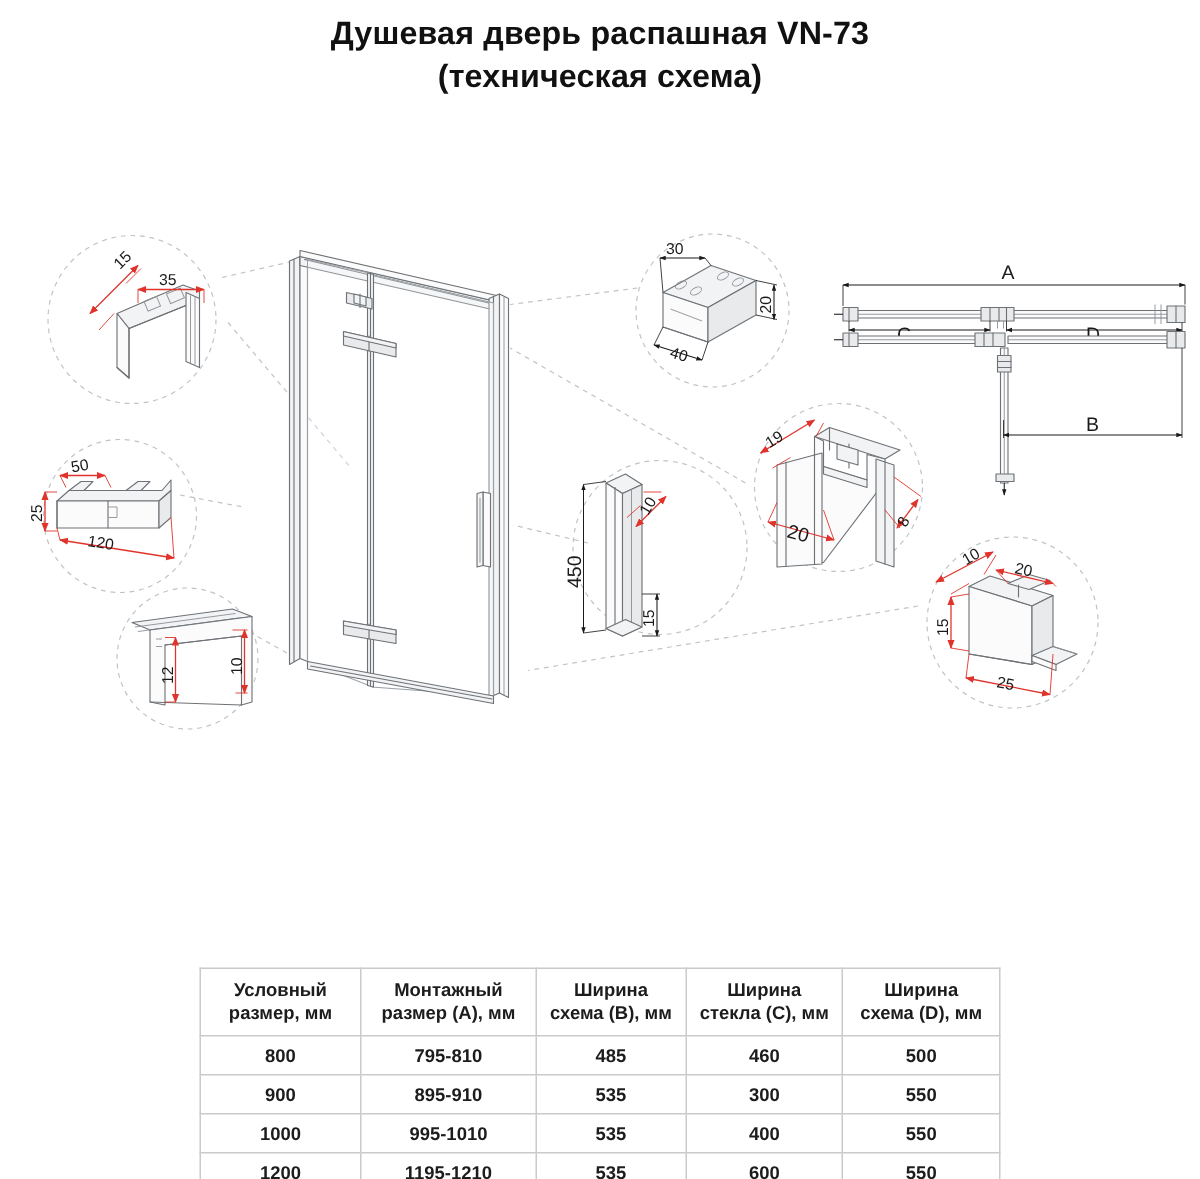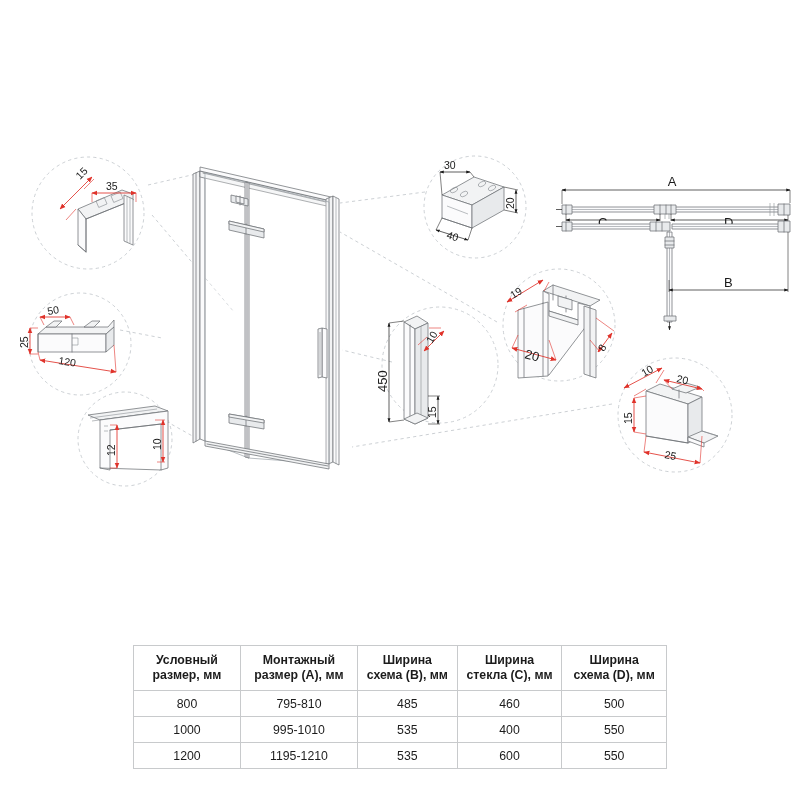--- a/index.html
+++ b/index.html
@@ -40,36 +40,40 @@
   .dtxt-lg{font-family:"Liberation Sans","DejaVu Sans",sans-serif;font-size:13px;fill:#1a1a1a;}
 
   
   #spec-table{
     position:absolute;left:133px;top:645px;width:534px;
     border-collapse:collapse;
   }
   #spec-table th,#spec-table td{
     border:1px solid #c8cacc;
     text-align:center;vertical-align:middle;
-    font-size:12.3px;color:#1c1c1c;font-weight:400;
+    font-size:12.3px;color:#1c1c1c;font-weight:700;
     padding:0;
   }
   #spec-table th{height:40px;line-height:15px;padding:2px 4px;font-weight:700;}
   #spec-table td{height:25px;}
   #spec-table thead tr th:first-child,#spec-table tbody tr td:first-child{width:106px;}
   #spec-table thead tr th:nth-child(2),#spec-table tbody tr td:nth-child(2){width:116px;}
   #spec-table thead tr th:nth-child(3),#spec-table tbody tr td:nth-child(3){width:100px;}
   #spec-table thead tr th:nth-child(4),#spec-table tbody tr td:nth-child(4){width:106px;}
   #spec-table thead tr th:nth-child(5),#spec-table tbody tr td:nth-child(5){width:106px;}
 </style>
 </head>
 <body>
 
 <div id="stage">
 
+  <div class="title-block">
+    <div class="title-line">Душевая дверь распашная VN-73</div>
+    <div class="title-line">(техническая схема)</div>
+  </div>
 
   <svg id="drawing" viewBox="0 0 800 786">
     <defs>
       <marker id="ah" viewBox="0 0 10 10" refX="9" refY="5" markerWidth="7" markerHeight="7" orient="auto-start-reverse">
         <path d="M0,1 L10,5 L0,9 z" class="ar"></path>
       </marker>
       <marker id="ahk" viewBox="0 0 10 10" refX="9" refY="5" markerWidth="6" markerHeight="6" orient="auto-start-reverse">
         <path d="M0,1.5 L10,5 L0,8.5 z" class="ark"></path>
       </marker>
     </defs>
@@ -492,20 +496,27 @@
     </thead>
     <tbody>
       <tr>
         <td>800</td>
         <td>795-810</td>
         <td>485</td>
         <td>460</td>
         <td>500</td>
       </tr>
       <tr>
+        <td>900</td>
+        <td>895-910</td>
+        <td>535</td>
+        <td>300</td>
+        <td>550</td>
+      </tr>
+      <tr>
         <td>1000</td>
         <td>995-1010</td>
         <td>535</td>
         <td>400</td>
         <td>550</td>
       </tr>
       <tr>
         <td>1200</td>
         <td>1195-1210</td>
         <td>535</td>

